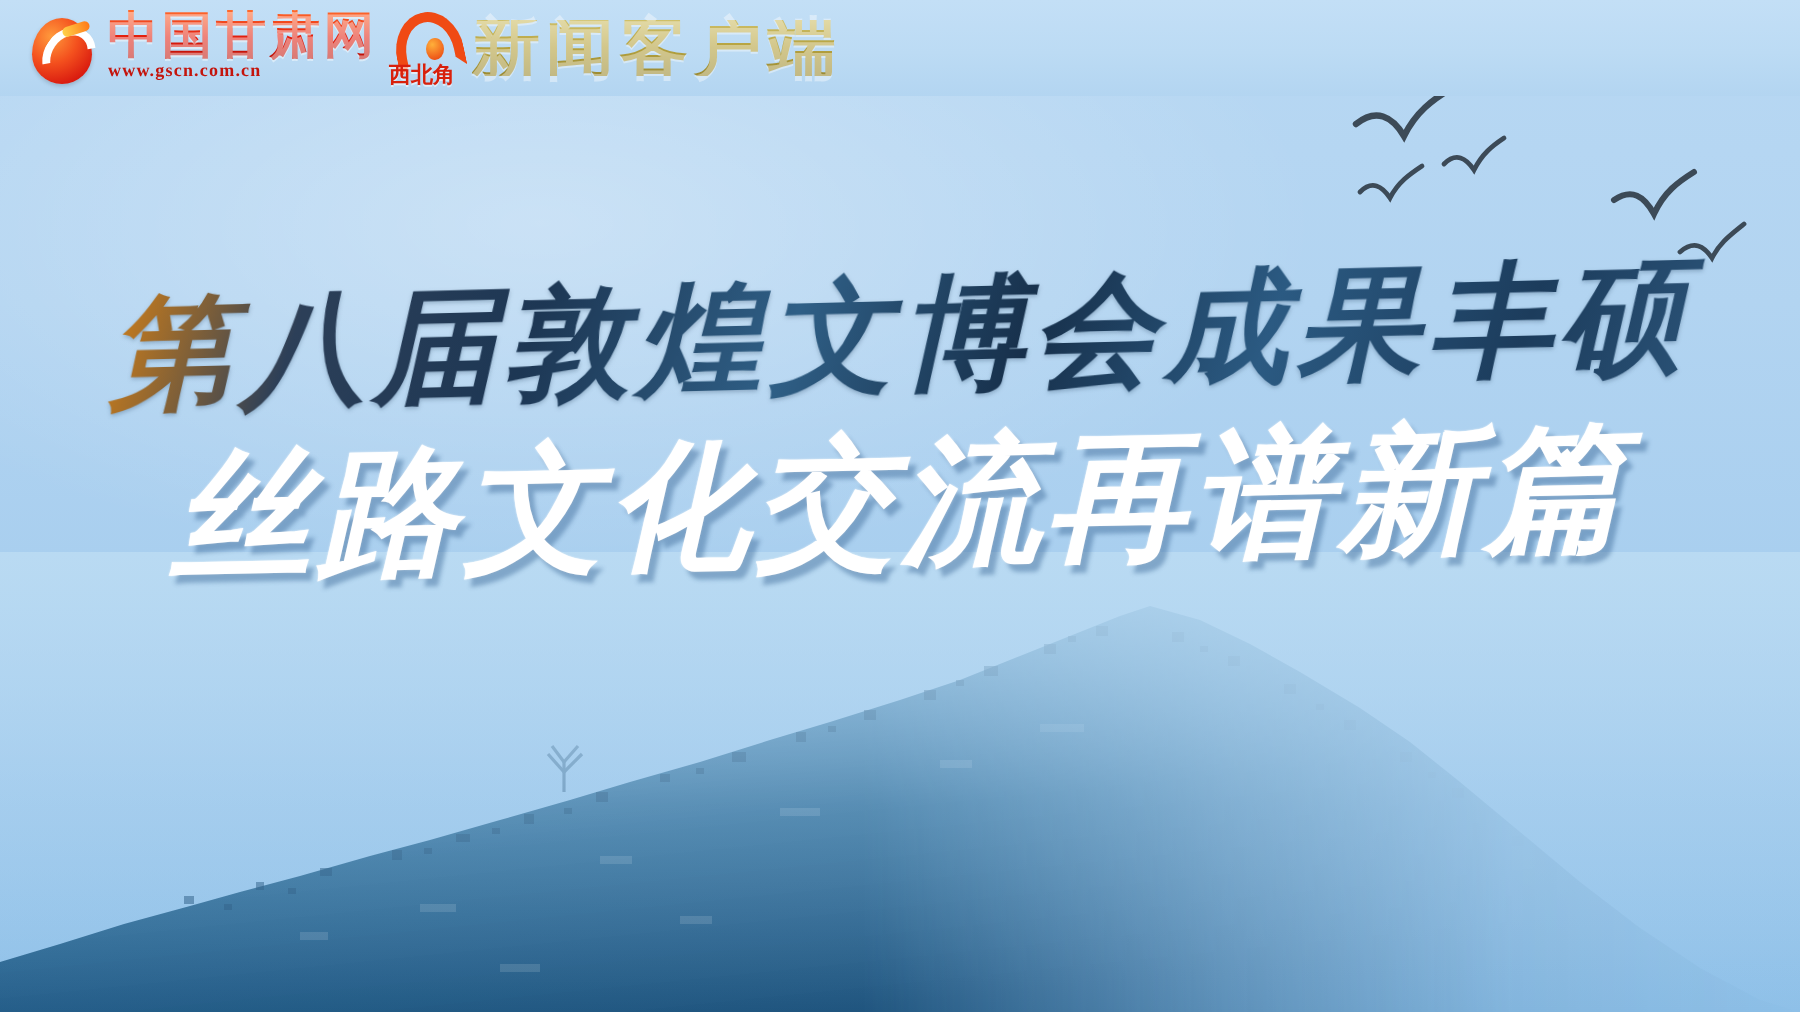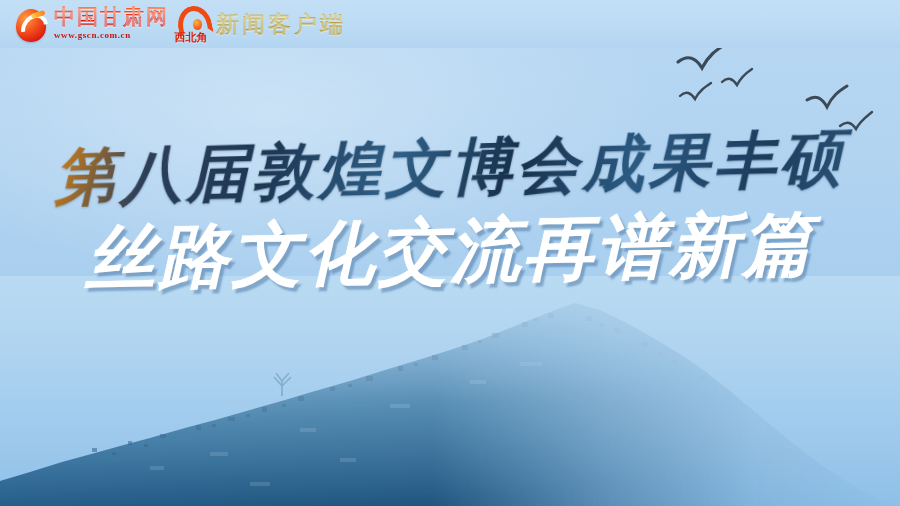--- a/index.html
+++ b/index.html
@@ -40,21 +40,21 @@
     border-right-color:transparent;border-bottom-color:transparent;
     transform:rotate(35deg);
   }
   .emblem .tail{
     position:absolute;left:17px;top:5px;width:14px;height:5px;
     background:linear-gradient(90deg,#ffd24a,#ff7a18);
     border-radius:4px;transform:rotate(-18deg);
   }
   .brand1{display:flex;flex-direction:column;justify-content:flex-end;padding-bottom:3px;}
   .brand1 .cn{
-    font-size:21px;line-height:25px;font-weight:700;letter-spacing:2px;
+    font-size:25px;line-height:25px;font-weight:700;letter-spacing:2px;
     color:#d4100a;
     background:linear-gradient(180deg,#ff6b2c 0%,#e01c0d 55%,#b80d06 100%);
     -webkit-background-clip:text;background-clip:text;color:transparent;
     font-family:"DejaVu Sans","Liberation Sans",sans-serif;
     text-shadow:0 1px 0 rgba(255,255,255,.45);
   }
   .brand1 .url{
     font-size:9px;line-height:11px;color:#c4140c;letter-spacing:.6px;font-weight:700;
     font-family:Liberation Serif, serif;
   }
@@ -74,21 +74,21 @@
     background:radial-gradient(circle at 35% 30%,#ffb03a,#e8390c);
     border-radius:50%;
   }
   .flame .sub{
     position:absolute;left:0;bottom:-1px;width:36px;text-align:center;
     font-size:11px;line-height:12px;font-weight:700;color:#d8200c;letter-spacing:0px;
     font-family:"DejaVu Sans","Liberation Sans",sans-serif;
     text-shadow:0 1px 0 rgba(255,255,255,.55);
   }
   .brand2{
-    font-size:23px;line-height:28px;font-weight:700;letter-spacing:3px;
+    font-size:34px;line-height:28px;font-weight:700;letter-spacing:3px;
     font-family:"DejaVu Sans","Liberation Sans",sans-serif;
     background:linear-gradient(180deg,#cfc06a 0%,#b5a23f 48%,#9a8a33 100%);
     -webkit-background-clip:text;background-clip:text;color:transparent;
     text-shadow:0 1px 0 rgba(255,255,255,.40);
   }
   
   .birds{position:absolute;left:650px;top:38px;width:250px;height:135px;}
   
   .ridge{position:absolute;left:0;bottom:0;width:900px;height:230px;}
   

